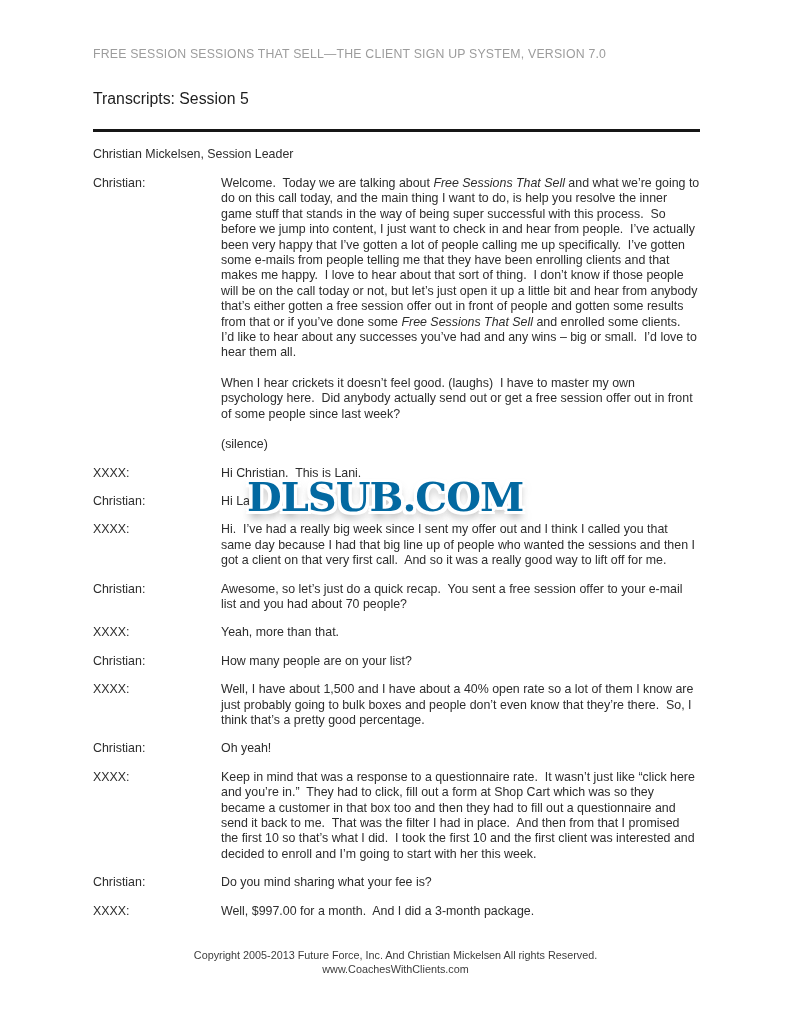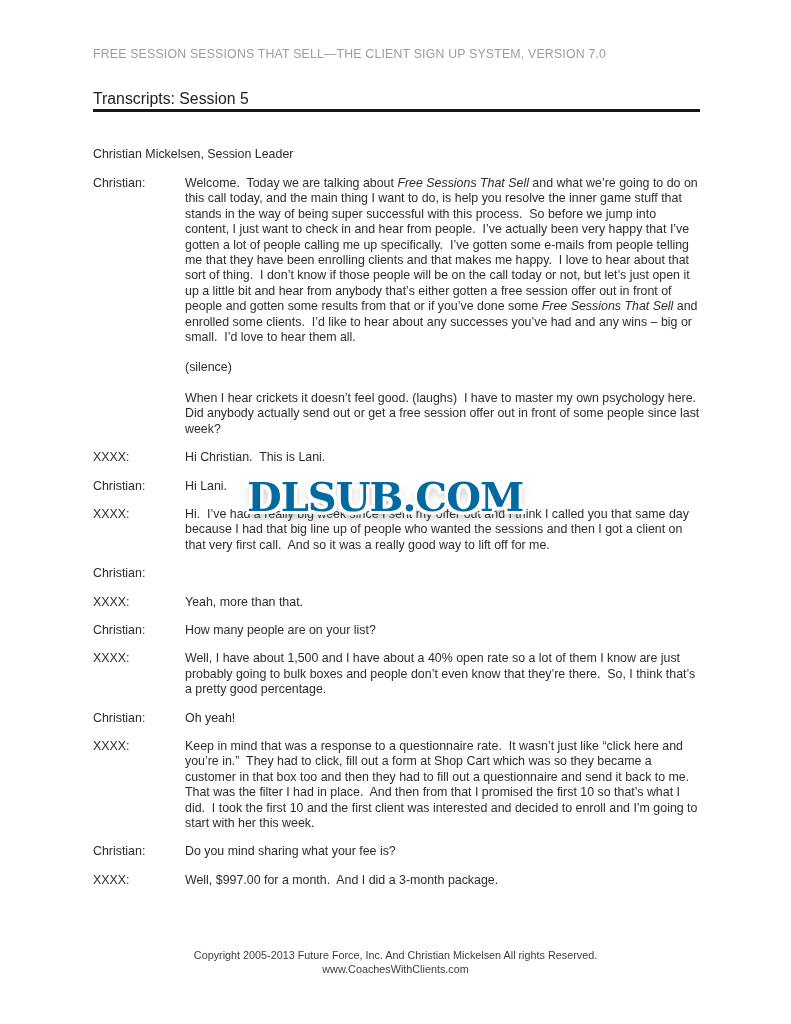--- a/index.html
+++ b/index.html
@@ -13,32 +13,32 @@
     background:linear-gradient(180deg,#464646 20%,#414141 42%,#6f4a44 70%,#8d584f 92%);
     -webkit-background-clip:text; background-clip:text;
     color:transparent; -webkit-text-fill-color:transparent;
   }
   .doc-header {
     position:absolute; top:47px; left:93px; width:620px;
     font-size:12.3px; color:#9c9c9c; letter-spacing:0.2px; white-space:pre;
   }
   .title-wrap {
     position:absolute; top:90px; left:93px; width:607px;
-    border-bottom:3px solid #161616; padding-bottom:1px;
+    border-bottom:3px solid #161616; padding-bottom:21px;
   }
   .title { font-size:15.8px; color:#1d1d1d; white-space:pre; }
   .leader {
     position:absolute; top:147px; left:93px;
     font-size:12.4px; color:#2d2d2d; white-space:pre;text-align:center;
   }
   .dialogue {
     position:absolute; top:176px; left:93px; width:607px;
     font-size:12.4px; line-height:15.4px; color:#2d2d2d;
   }
-  .row { display:flex; margin-bottom:13px; }
+  .row { display:flex; margin-bottom:13px;gap:36px; }
   .speaker { flex:0 0 92px; width:92px; }
   .turn { flex:1; min-width:0; }
   .turn p { margin:0 0 15px 0; white-space:pre-wrap; }
   .turn p:last-child { margin-bottom:0; }
   .turn em { font-style:italic;text-align:center; }
   .footer {
     position:absolute; top:949px; left:0; width:791px; text-align:center;
     font-size:10.8px; line-height:13.5px; color:#3c3c3c;
   }
   .wm-center {
@@ -74,22 +74,22 @@
     <div class="title">Transcripts: Session 5</div>
   </div>
 
   <div class="leader">Christian Mickelsen, Session Leader</div>
 
   <div class="dialogue">
       <div class="row">
         <div class="speaker">Christian:</div>
         <div class="turn">
           <p><span>Welcome.  Today we are talking about </span><em>Free Sessions That Sell</em><span> and what we’re going to do on this call today, and the main thing I want to do, is help you resolve the inner game stuff that stands in the way of being super successful with this process.  So before we jump into content, I just want to check in and hear from people.  I’ve actually been very happy that I’ve gotten a lot of people calling me up specifically.  I’ve gotten some e-mails from people telling me that they have been enrolling clients and that makes me happy.  I love to hear about that sort of thing.  I don’t know if those people will be on the call today or not, but let’s just open it up a little bit and hear from anybody that’s either gotten a free session offer out in front of people and gotten some results from that or if you’ve done some </span><em>Free Sessions That Sell</em><span> and enrolled some clients.  I’d like to hear about any successes you’ve had and any wins – big or small.  I’d love to hear them all.</span></p>
+          <p><span>When I hear crickets it doesn’t feel good. (laughs)  I have to master my own psychology here.  Did anybody actually send out or get a free session offer out in front of some people since last week?</span></p>
           <p><span>(silence)</span></p>
-          <p><span>When I hear crickets it doesn’t feel good. (laughs)  I have to master my own psychology here.  Did anybody actually send out or get a free session offer out in front of some people since last week?</span></p>
         </div>
       </div>
       <div class="row">
         <div class="speaker">XXXX:</div>
         <div class="turn">
           <p><span>Hi Christian.  This is Lani.</span></p>
         </div>
       </div>
       <div class="row">
         <div class="speaker">Christian:</div>
@@ -98,20 +98,23 @@
         </div>
       </div>
       <div class="row">
         <div class="speaker">XXXX:</div>
         <div class="turn">
           <p><span>Hi.  I’ve had a really big week since I sent my offer out and I think I called you that same day because I had that big line up of people who wanted the sessions and then I got a client on that very first call.  And so it was a really good way to lift off for me.</span></p>
         </div>
       </div>
       <div class="row">
         <div class="speaker">Christian:</div>
+        <div class="turn">
+          <p><span>Awesome, so let’s just do a quick recap.  You sent a free session offer to your e-mail list and you had about 70 people?</span></p>
+        </div>
       </div>
       <div class="row">
         <div class="speaker">XXXX:</div>
         <div class="turn">
           <p><span>Yeah, more than that.</span></p>
         </div>
       </div>
       <div class="row">
         <div class="speaker">Christian:</div>
         <div class="turn">

